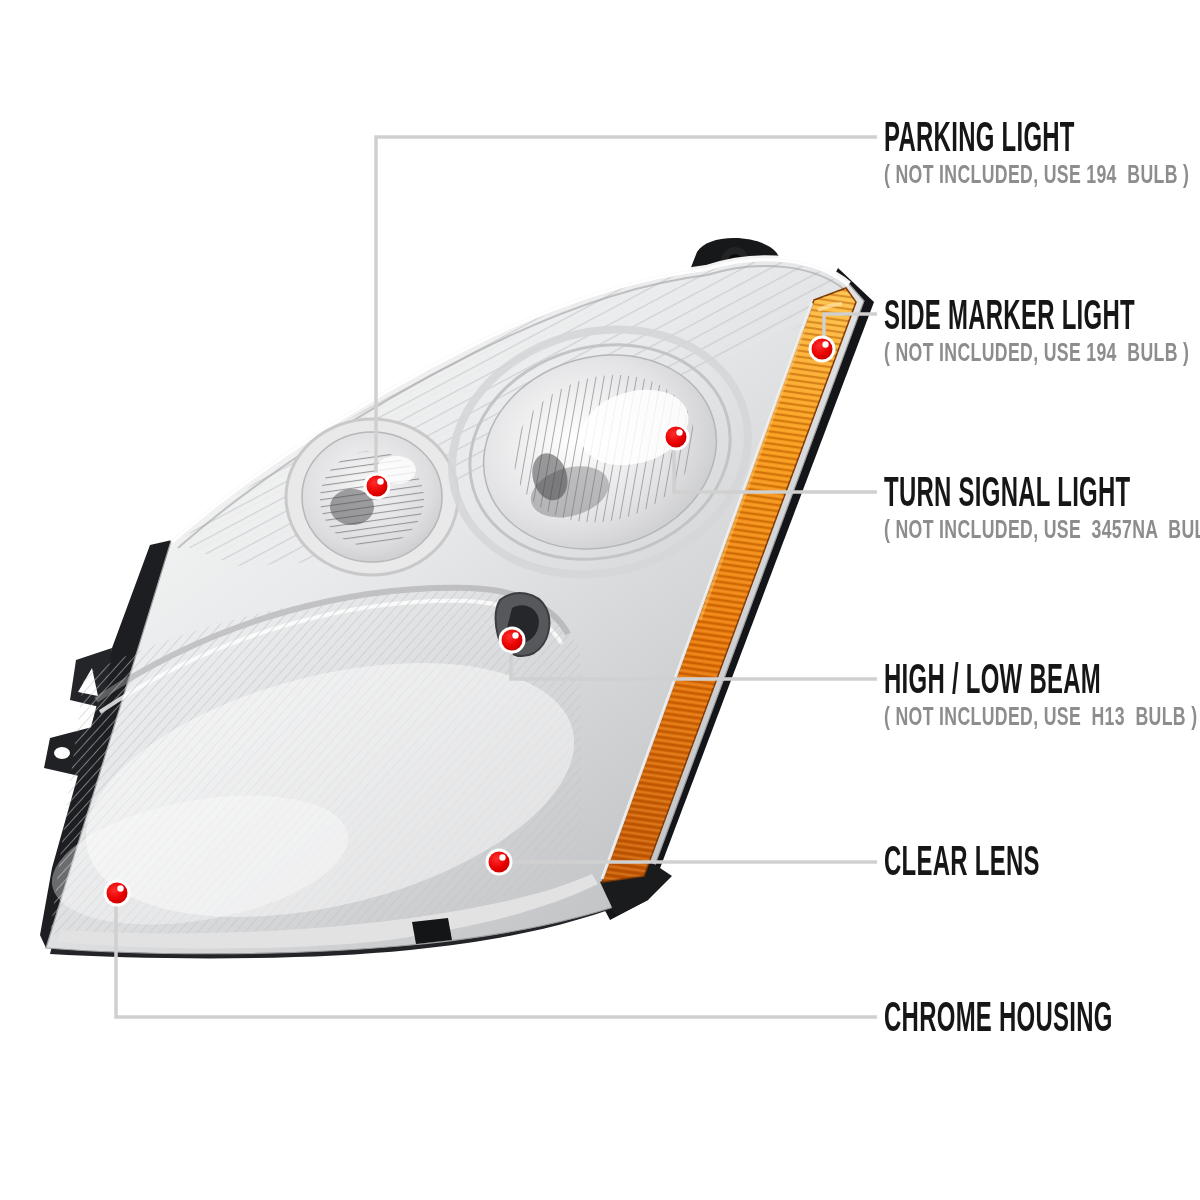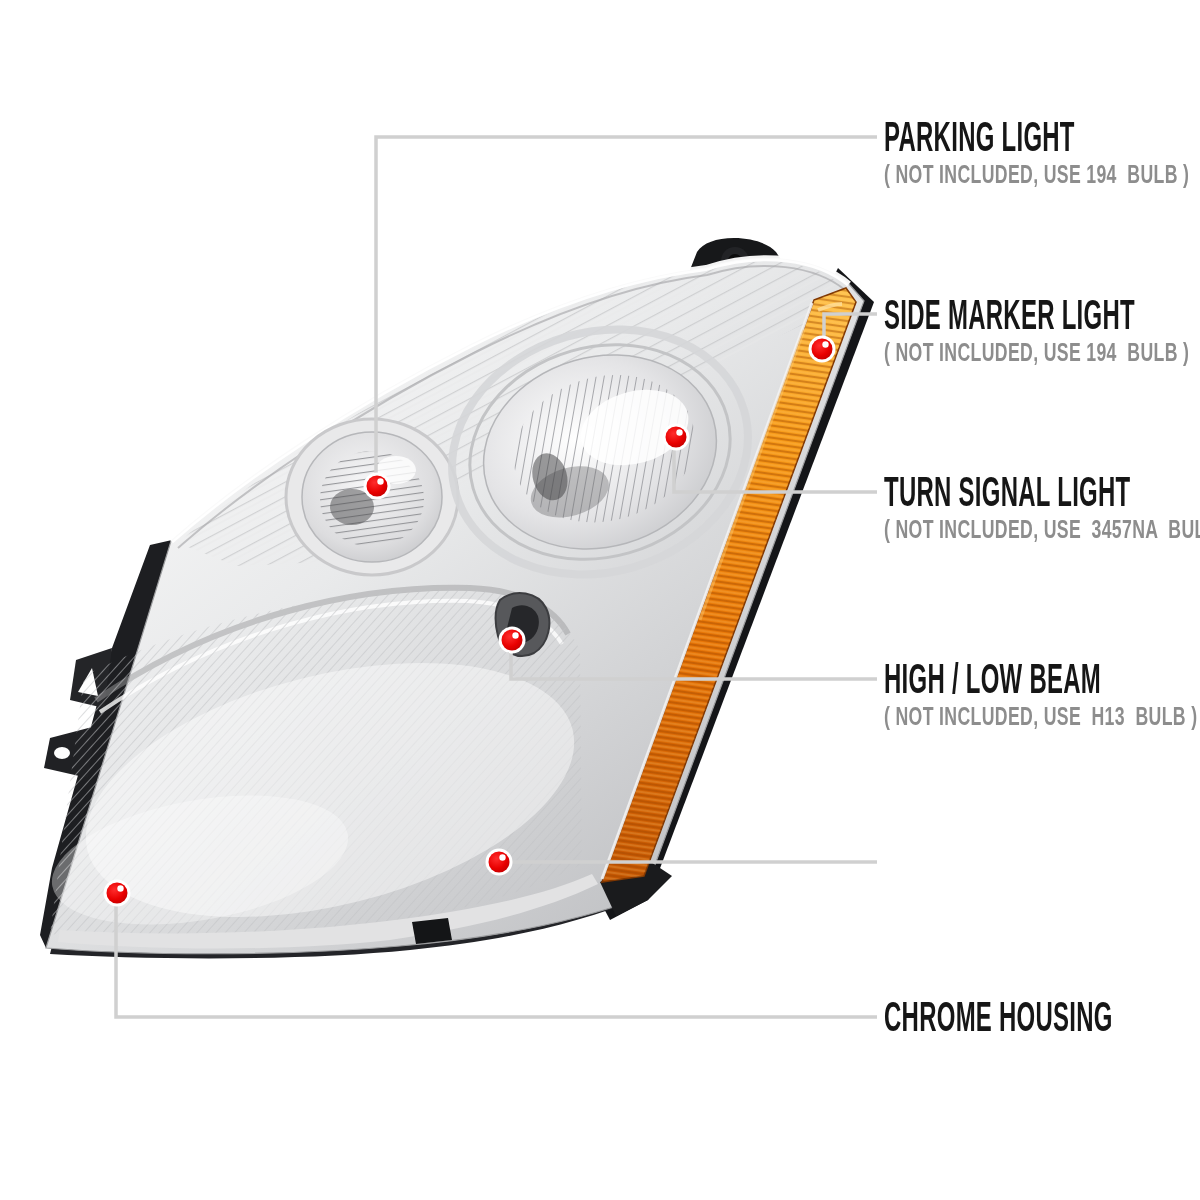--- a/index.html
+++ b/index.html
@@ -217,17 +217,20 @@
     <span class="callout-sub">( NOT INCLUDED, USE 194  BULB )</span>
   </div>
   <div class="callout-label lab2">
     <span class="callout-title">TURN SIGNAL LIGHT</span><br>
     <span class="callout-sub">( NOT INCLUDED, USE  3457NA  BULB )</span>
   </div>
   <div class="callout-label lab3">
     <span class="callout-title">HIGH / LOW BEAM</span><br>
     <span class="callout-sub">( NOT INCLUDED, USE  H13  BULB )</span>
   </div>
+  <div class="callout-label lab4">
+    <span class="callout-title">CLEAR LENS</span>
+  </div>
   <div class="callout-label lab5">
     <span class="callout-title">CHROME HOUSING</span>
   </div>
 
 </div>
 
 </body></html>

